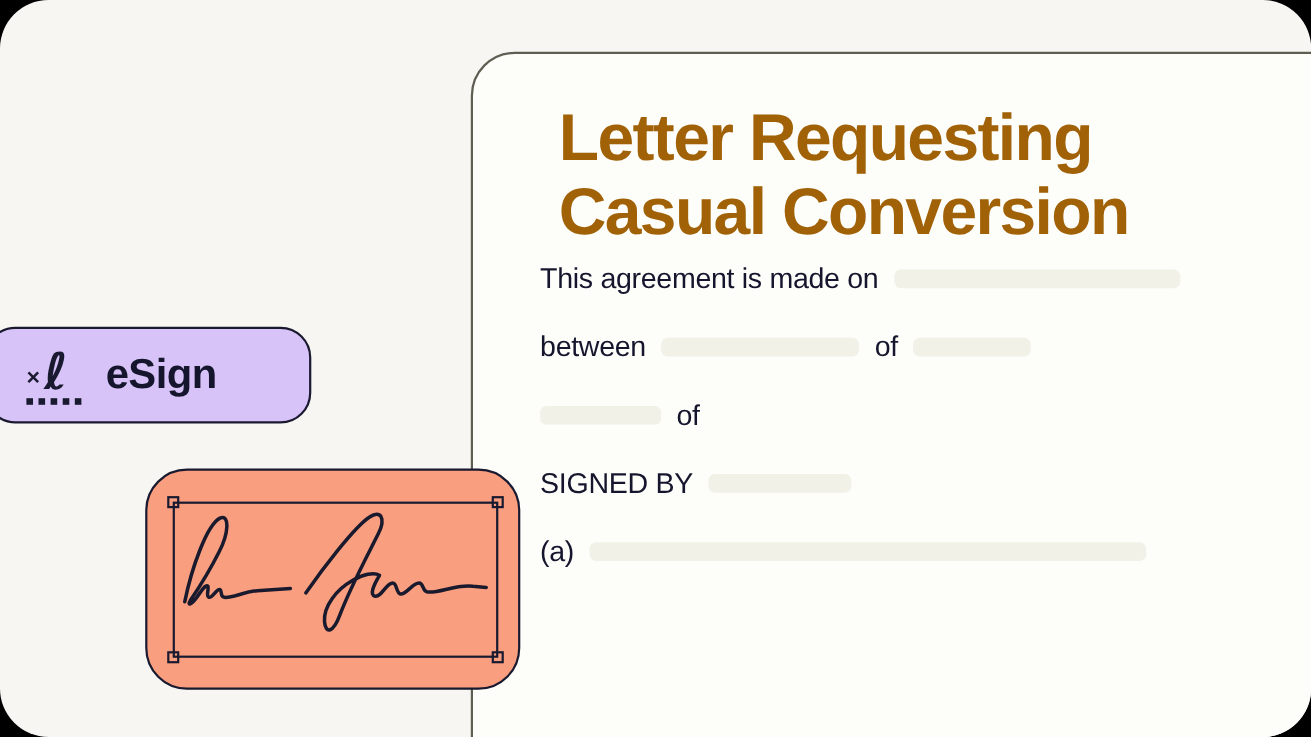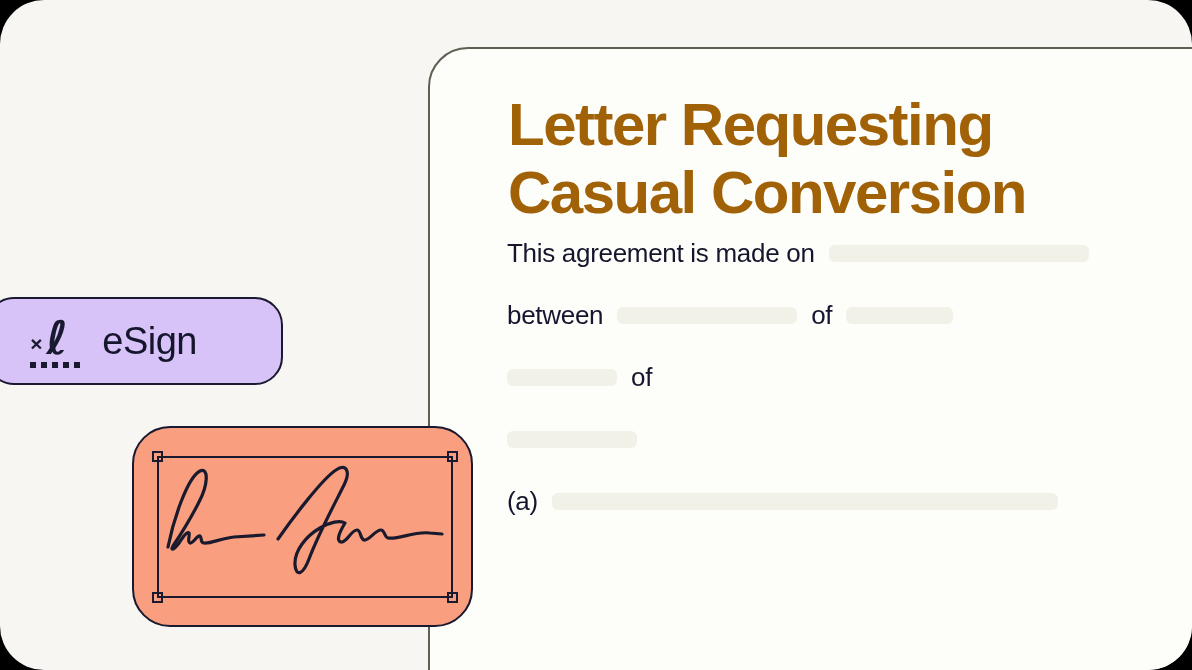--- a/index.html
+++ b/index.html
@@ -4,38 +4,38 @@
 <style>
   html,body{margin:0;padding:0;background:#000;}
   body{width:1192px;height:670px;overflow:hidden;font-family:"Liberation Sans",sans-serif;}
   .page{position:relative;width:1192px;height:670px;background:#f7f6f2;border-radius:44px;overflow:hidden;}
 
   
   .doc-card{position:absolute;left:428px;top:47px;width:816px;height:675px;
     background:#fdfdfa;border:2px solid #5f5e53;border-radius:40px 0 0 0;box-sizing:border-box;}
   .doc-title{position:absolute;left:78px;top:42px;width:580px;margin:0;
     color:#a16207;font-size:60px;line-height:68px;font-weight:700;letter-spacing:-1.5px;}
-  .doc-lines{position:absolute;left:77px;top:186px;width:680px;}
+  .doc-lines{position:absolute;left:61px;top:186px;width:680px;}
   .doc-line{display:flex;align-items:center;gap:14px;height:36px;margin-bottom:26px;
     color:#15152d;font-size:26px;letter-spacing:-0.3px;}
   .ph{height:17px;border-radius:6px;background:#f1f1e8;flex:none;}
   .ph-w260{width:260px}.ph-w180{width:180px}.ph-w107{width:107px}
   .ph-w110{width:110px}.ph-w130{width:130px}.ph-w506{width:506px}
 
   
   .esign-badge{position:absolute;left:-14px;top:297px;width:297px;height:88px;
     background:#d7c3f7;border:2.5px solid #191930;border-radius:28px;box-sizing:border-box;
     display:flex;align-items:center;justify-content:flex-end;padding-right:84px;gap:16px;}
   .sig-icon{position:relative;width:56px;height:54px;color:#191930;}
   .sig-icon .x-glyph{position:absolute;left:0;bottom:14px;font-size:21px;font-weight:700;line-height:1;}
   .sig-icon .loop-glyph{position:absolute;left:16px;bottom:7px;font-size:46px;font-weight:700;line-height:1;
     font-family:"DejaVu Sans",sans-serif;}
   .sig-icon .dots{position:absolute;left:0;bottom:0;display:flex;gap:5px;}
   .sig-icon .dots i{width:6px;height:6px;background:#191930;display:block;}
-  .esign-label{color:#15152d;font-size:38px;font-weight:400;letter-spacing:-0.5px;}
+  .esign-label{color:#15152d;font-size:38px;font-weight:700;letter-spacing:-0.5px;}
 
   
   .sig-box{position:absolute;left:132px;top:426px;width:341px;height:201px;
     background:#f99e7e;border:2.5px solid #191930;border-radius:38px;box-sizing:border-box;}
   .sel-rect{position:absolute;left:23px;top:28px;width:296px;height:142px;
     border:2px solid #191930;box-sizing:border-box;}
   .handle{position:absolute;width:11px;height:11px;border:2.5px solid #191930;
     background:transparent;box-sizing:border-box;}
   .handle.tl{left:-7px;top:-7px}.handle.tr{right:-7px;top:-7px}
   .handle.bl{left:-7px;bottom:-7px}.handle.br{right:-7px;bottom:-7px}
@@ -64,20 +64,21 @@
         <span class="ph ph-w107"></span>
       </div>
 
 
       <div class="doc-line">
         <span class="ph ph-w110"></span>
         <span>of</span>
       </div>
 
       <div class="doc-line">
+        <span>SIGNED BY</span>
         <span class="ph ph-w130"></span>
       </div>
 
       <div class="doc-line">
         <span>(a)</span>
         <span class="ph ph-w506"></span>
       </div>
 
     </div>
   </div>

